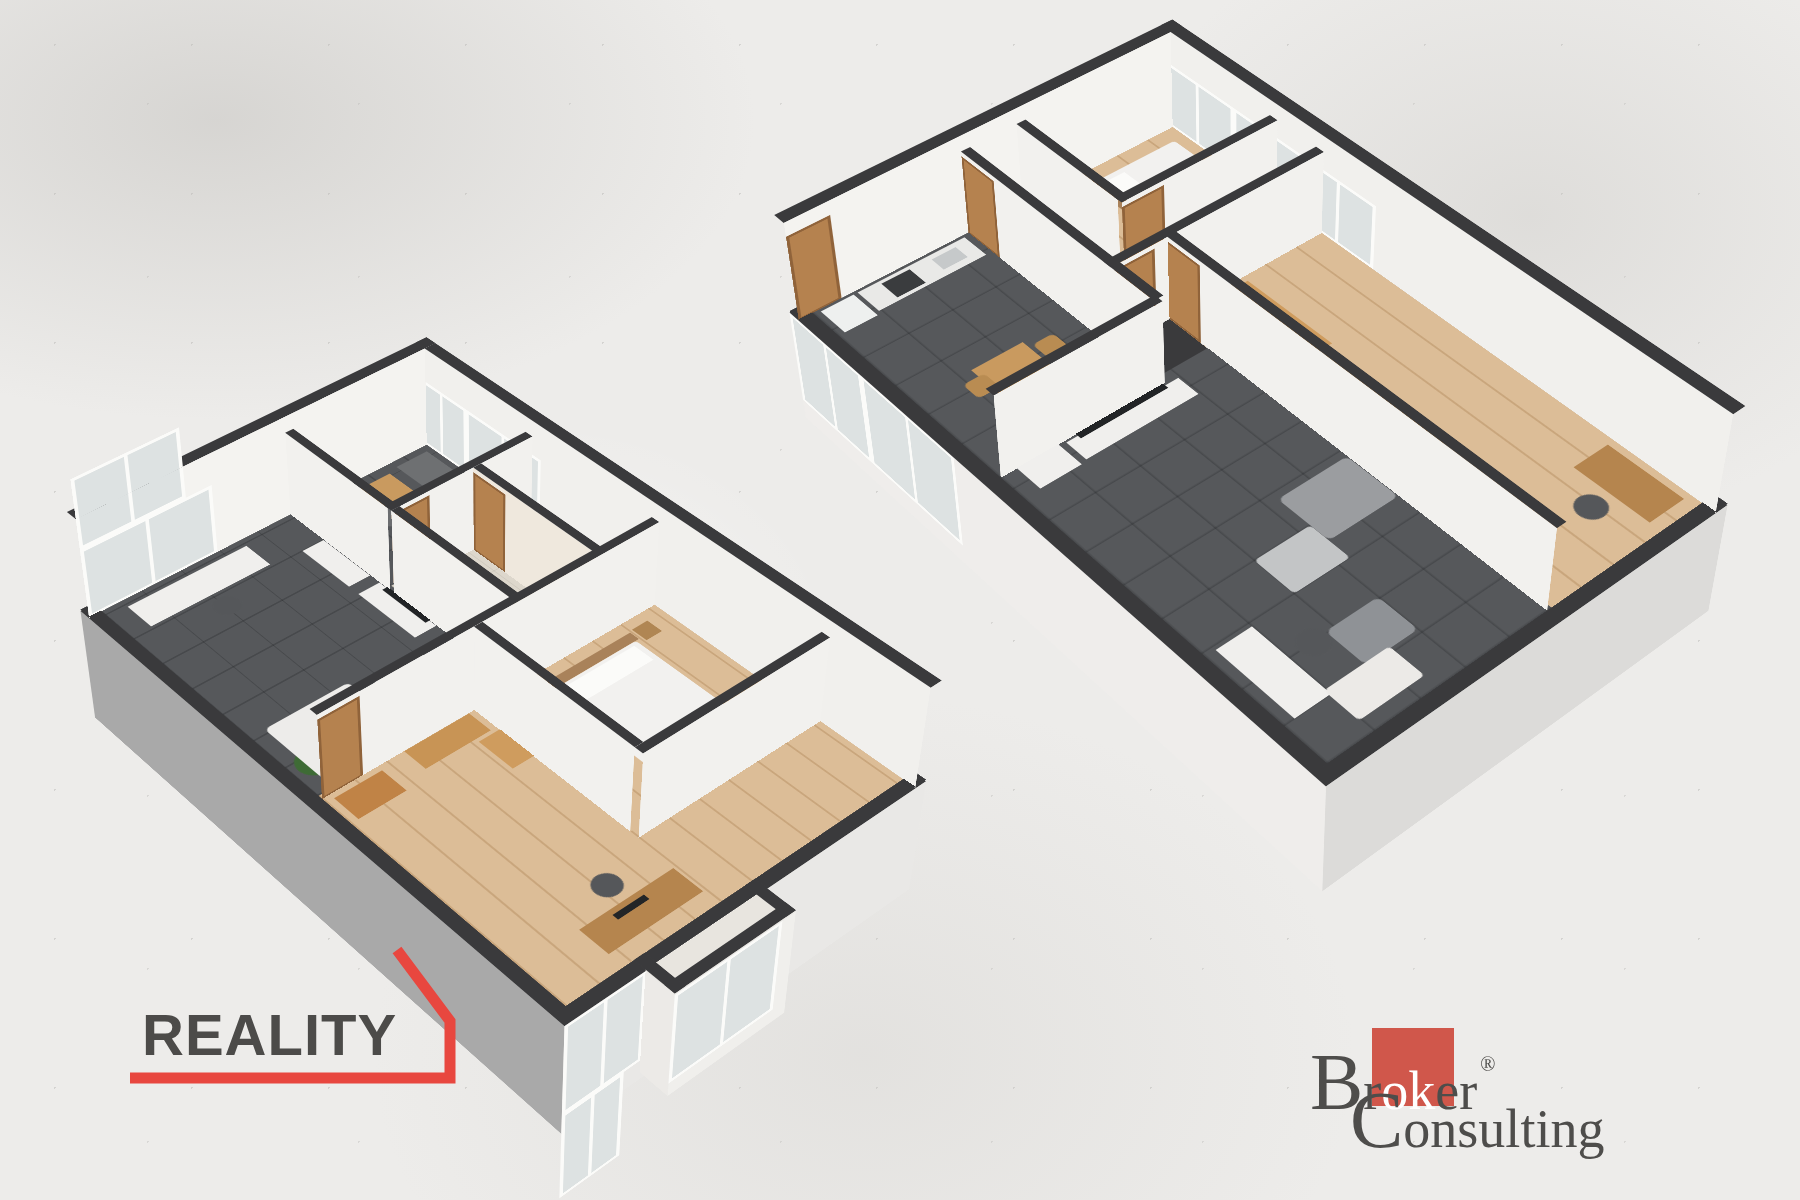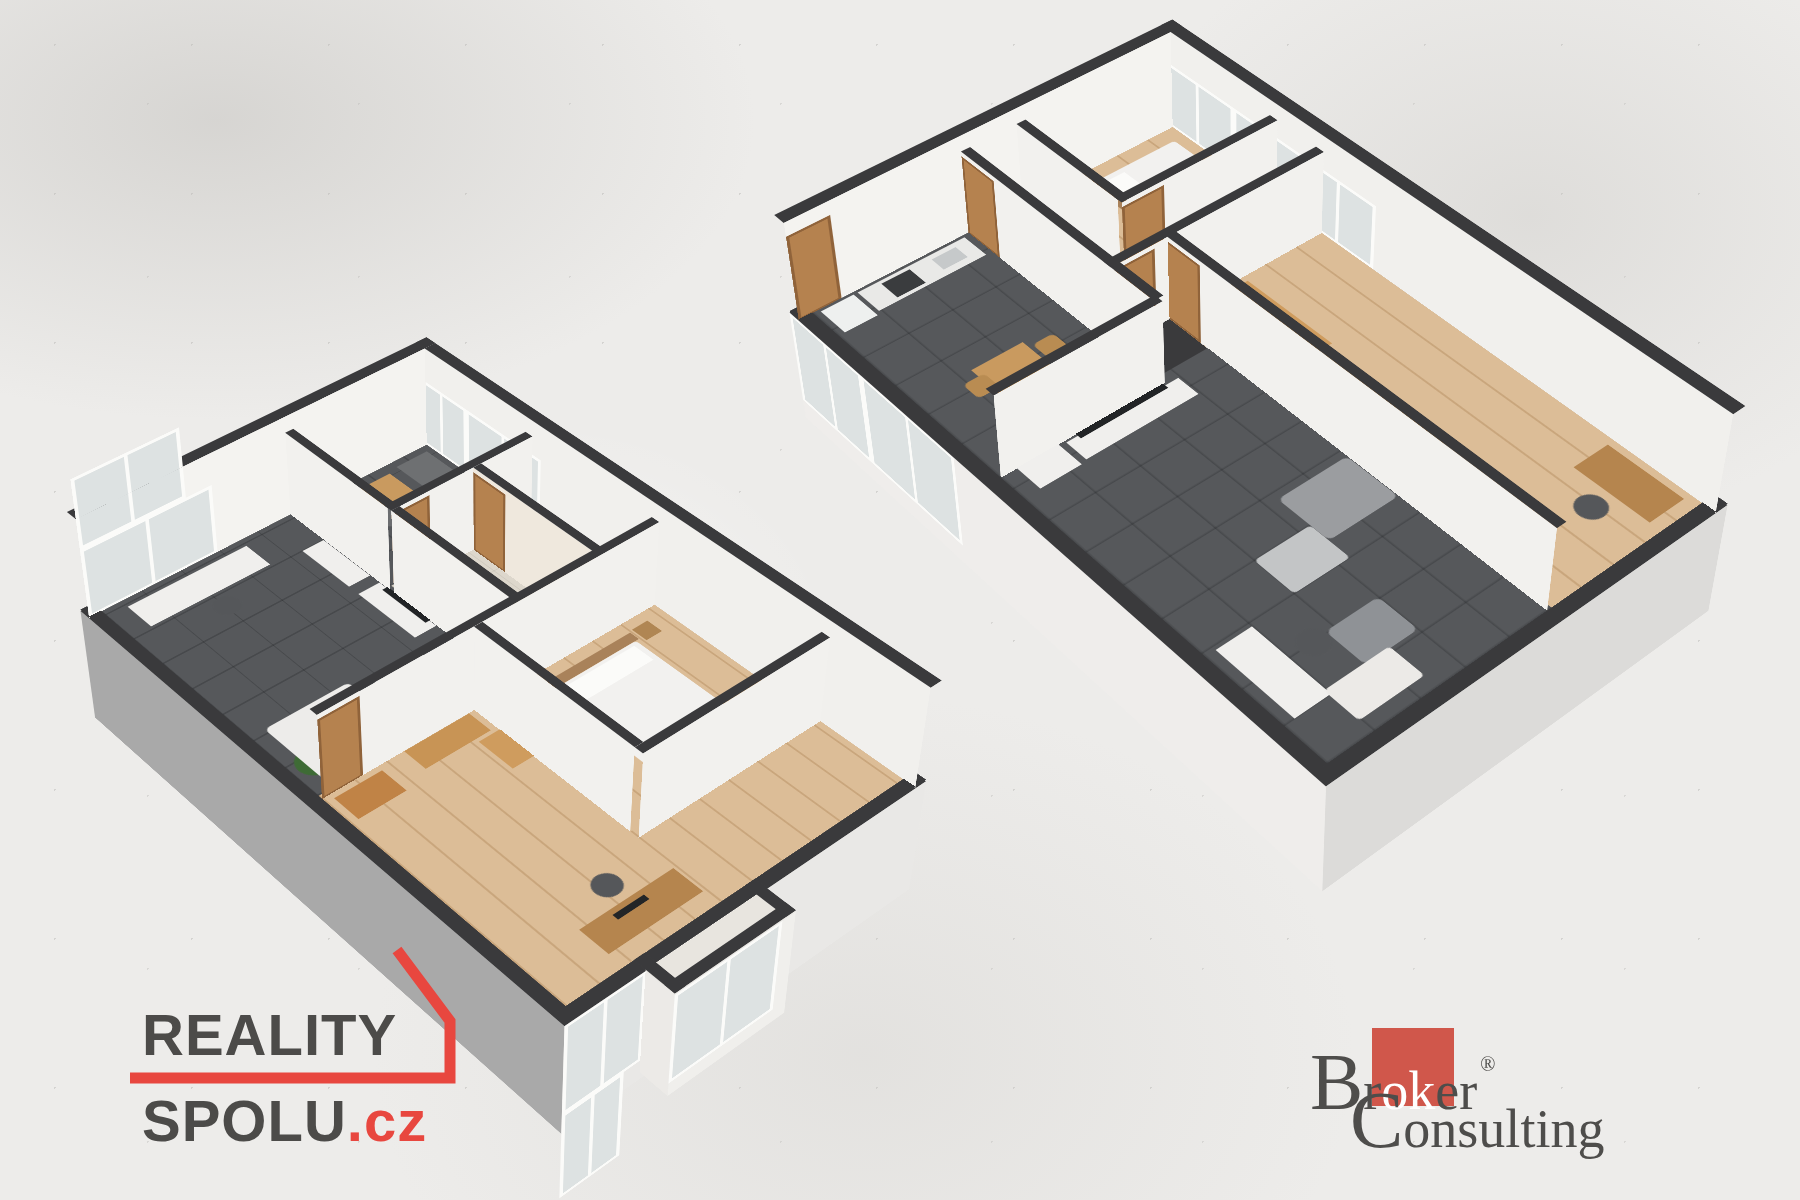--- a/index.html
+++ b/index.html
@@ -209,20 +209,19 @@
     <div class="furn" style="left: 10px; top: 516px; width: 36px; height: 88px; background: rgb(240, 239, 237); transform: translateZ(2px);"></div>
     <div class="furn" style="left: 56px; top: 544px; width: 28px; height: 28px; background: rgb(85, 87, 90); border-radius: 14px; transform: translateZ(2px);"></div>
     <div class="furn" style="left: 44px; top: 598px; width: 66px; height: 38px; background: rgb(236, 234, 231); border-radius: 4px; transform: translateZ(2px);"></div>
   </div>
 
 <div class="logo-reality">
   <svg width="380" height="236" viewBox="0 0 380 236">
     <polyline points="279,18 332,89 332,146 12,146" fill="none" stroke="#e8473f" stroke-width="11"></polyline>
   </svg>
   <div class="lr1">REALITY</div>
-  <div class="lr2"><span>SPOLU</span><span class="red">.cz</span></div>
 </div>
 
 <div class="logo-broker">
   <div class="bc-sq"></div>
   <div class="bc-l1"><span class="bc-cap">B</span><span>r</span><span class="bc-ok">ok</span><span>er</span><span class="bc-reg">®</span></div>
   <div class="bc-l2"><span class="bc-cap">C</span><span>onsulting</span></div>
 </div>
 
 </body></html>

